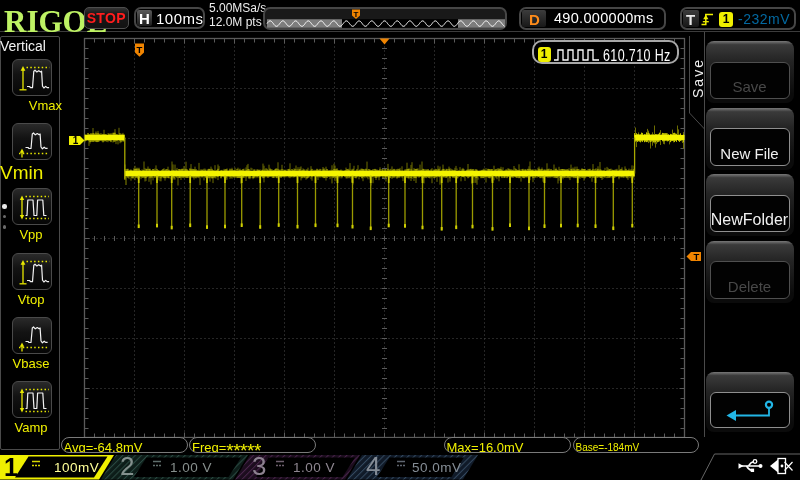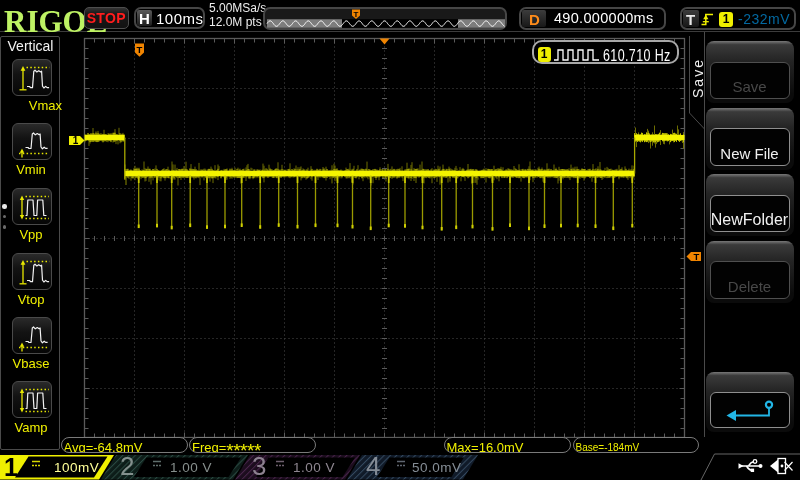--- a/index.html
+++ b/index.html
@@ -33,36 +33,36 @@
       <span style="position:absolute;left:4px;top:1.5px;font-size:15px;font-weight:bold;color:#e8e8e8">T</span>
       <svg width="14" height="16" viewBox="0 0 14 16" style="position:absolute;left:19px;top:1.5px">
         <path d="M0.5 13.5h4.3v-10h7.2" stroke="#f0f000" stroke-width="1.5" fill="none"></path>
         <path d="M4.8 3.8l-2.6 4.4h5.2z" fill="#f0f000"></path>
         <path d="M1.8 10.7h6" stroke="#f0f000" stroke-width="1.3"></path>
       </svg>
       <div style="position:absolute;left:37px;top:2.5px;width:14px;height:15px;border-radius:3px;background:#f0f000;text-align:center;line-height:15px;font-size:12px;font-weight:bold;color:#000">1</div>
       <span style="position:absolute;left:56px;top:2px;font-size:14px;color:#0369a1;letter-spacing:0.5px">-232mV</span>
     </div>
 <div style="position:absolute;left:0px;top:36px;width:60px;height:414px;border:1px solid #4a4a4a;border-radius:2px;box-sizing:border-box"></div>
-    <div style="position:absolute;left:0px;top:38px;width:61px;text-align:center;color:#f2f2f2;font-size:14px">Vertical</div>
+    <div style="position:absolute;left:0px;top:38px;width:61px;text-align:left;color:#f2f2f2;font-size:14px">Vertical</div>
     <div style="position:absolute;left:12px;top:59px;width:40px;height:37px;border-radius:6px;background:linear-gradient(180deg,#2a2a2a 0%,#131313 40%,#060606 100%);border:1px solid #4a4a4a;box-sizing:border-box"><svg width="38" height="35" viewBox="0 0 38 35">
         <path d="M13.5 7.5h23" stroke="#e8e800" stroke-width="1.3" stroke-dasharray="1.5 2.3" fill="none"></path>
         <path d="M10 29.5v-20" stroke="#e8e800" stroke-width="1.3" fill="none"></path>
         <path d="M10 6l-2.4 4.8h4.8z" fill="#e8e800"></path>
         <path d="M6.5 29.8h7" stroke="#e8e800" stroke-width="1.3" fill="none"></path>
         <path d="M14 26.5h2.5l1 1.2h2l1.3-16.5 1.2-1 1.8 1.8 2-1.3 1.8 1.2 1-0.7 0.9 15 1.4 1.8 1.8-1.6 1.4 1.2h2" stroke="#f2f2f2" stroke-width="1.2" fill="none" stroke-linejoin="round"></path>
       </svg></div>
     <div style="position:absolute;left:0px;top:98px;width:62px;text-align:right;color:#f0f000;font-size:13px">Vmax</div>
     <div style="position:absolute;left:12px;top:123px;width:40px;height:37px;border-radius:6px;background:linear-gradient(180deg,#2a2a2a 0%,#131313 40%,#060606 100%);border:1px solid #4a4a4a;box-sizing:border-box"><svg width="38" height="35" viewBox="0 0 38 35">
         <path d="M6 29.5h30" stroke="#e8e800" stroke-width="1.3" stroke-dasharray="1.5 2.3" fill="none"></path>
         <path d="M9 33.5v-6" stroke="#e8e800" stroke-width="1.3" fill="none"></path>
         <path d="M9 24.5l-2.2 4.2h4.4z" fill="#e8e800"></path>
         <path d="M12.5 23.5h2.5l1 1h2l1.3-14.5 1.2-1 1.8 1.8 2-1.3 1.8 1.2 1-0.7 0.9 13 1.4 1.8 1.8-1.6 1.4 1.2h2" stroke="#f2f2f2" stroke-width="1.2" fill="none" stroke-linejoin="round"></path>
       </svg></div>
-    <div style="position:absolute;left:0px;top:162px;width:62px;text-align:center;color:#f0f000;font-size:13px">Vmin</div>
+    <div style="position:absolute;left:0px;top:162px;width:62px;text-align:left;color:#f0f000;font-size:19px">Vmin</div>
     <div style="position:absolute;left:12px;top:188px;width:40px;height:37px;border-radius:6px;background:linear-gradient(180deg,#2a2a2a 0%,#131313 40%,#060606 100%);border:1px solid #4a4a4a;box-sizing:border-box"><svg width="38" height="35" viewBox="0 0 38 35">
         <path d="M12.5 7.5h23.5" stroke="#e8e800" stroke-width="1.3" stroke-dasharray="1.5 2.3" fill="none"></path>
         <path d="M12.5 29.5h23.5" stroke="#e8e800" stroke-width="1.3" stroke-dasharray="1.5 2.3" fill="none"></path>
         <path d="M9 11v15" stroke="#e8e800" stroke-width="1.3" fill="none"></path>
         <path d="M9 6.5l-2.2 4.4h4.4z" fill="#e8e800"></path>
         <path d="M9 30.5l-2.2-4.4h4.4z" fill="#e8e800"></path>
         <path d="M12.5 26.5h1.5l0.8-15.5h5.2l1 15.5h2.8l0.8-15.5h5.2l1 15.5h2.7" stroke="#f2f2f2" stroke-width="1.2" fill="none" stroke-linejoin="round"></path>
       </svg></div>
     <div style="position:absolute;left:0px;top:227px;width:62px;text-align:center;color:#f0f000;font-size:13px">Vpp</div>
     <div style="position:absolute;left:12px;top:253px;width:40px;height:37px;border-radius:6px;background:linear-gradient(180deg,#2a2a2a 0%,#131313 40%,#060606 100%);border:1px solid #4a4a4a;box-sizing:border-box"><svg width="38" height="35" viewBox="0 0 38 35">

